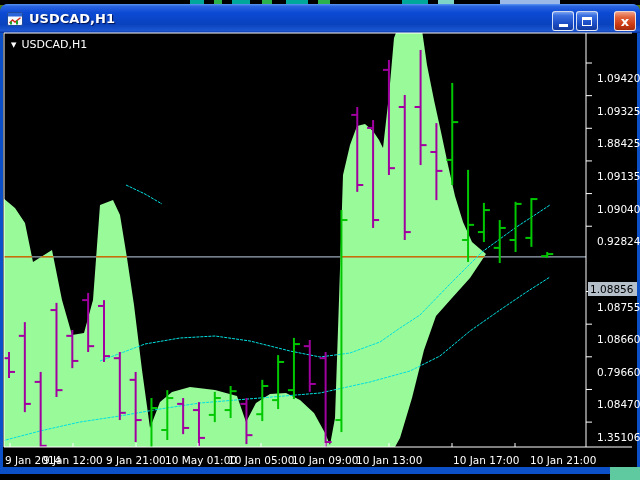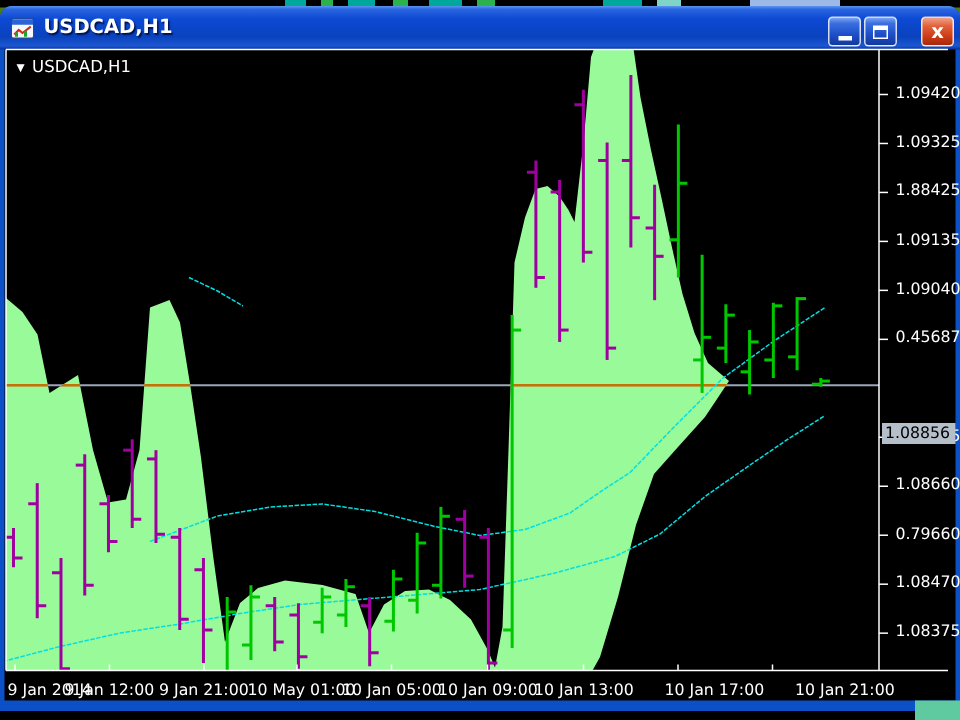--- a/index.html
+++ b/index.html
@@ -27,21 +27,21 @@
   #btn-close{right:4px;background:linear-gradient(180deg,#f0a088 0%,#e0613a 30%,#cc3a14 70%,#a32a0c 100%);}
   .glyph-min{width:9px;height:3px;background:#fff;margin-top:9px;}
   .glyph-max{width:10px;height:9px;box-sizing:border-box;border:1px solid #fff;border-top:3px solid #fff;}
   .glyph-close{color:#fff;font-size:13px;font-weight:bold;line-height:1;font-family:"DejaVu Sans",sans-serif;}
   
   #chart-body{position:absolute;left:3px;top:29px;width:634px;height:434px;background:#000;}
   #plot-svg{position:absolute;left:-3px;top:-33px;} 
   #chart-label{position:absolute;left:8px;top:5px;color:#fff;font-size:11px;
                display:flex;align-items:center;gap:5px;}
   #chart-label .tri{font-size:7px;color:#fff;}
-  #price-axis{position:absolute;right:2px;top:0;width:46px;height:420px;text-align:center;}
+  #price-axis{position:absolute;right:2px;top:16px;width:46px;height:420px;text-align:center;}
   .ptick{position:absolute;left:8px;color:#fff;font-size:10.5px;white-space:nowrap;}
   #cur-price-label{position:absolute;left:585px;top:249px;width:47px;height:14px;
                    background:#b5bfc9;color:#000;font-size:10.5px;line-height:14px;
                    padding-left:2px;font-family:"DejaVu Sans",sans-serif;}
   #time-axis{position:absolute;left:0;top:419px;width:634px;height:15px;}
   .ttick{position:absolute;top:2px;color:#fff;font-size:10.5px;white-space:nowrap;}
   #bottom-strip{position:absolute;left:0;top:474px;width:640px;height:6px;background:#000;}
   #corner-patch{position:absolute;right:0;top:467px;width:30px;height:13px;background:#5fc9a0;}
 </style>
 </head>
@@ -306,37 +306,37 @@
       <div id="chart-label">
         <span class="tri">▼</span>
         <span>USDCAD,H1</span>
       </div>
       <div id="price-axis">
           <span class="ptick" style="top: 23px;">1.09420</span>
           <span class="ptick" style="top: 55.6458px;">1.09325</span>
           <span class="ptick" style="top: 88.2916px;">1.88425</span>
           <span class="ptick" style="top: 120.937px;">1.09135</span>
           <span class="ptick" style="top: 153.583px;">1.09040</span>
-          <span class="ptick" style="top: 186.229px;">0.45687</span>
+          <span class="ptick" style="top: 186.229px;">0.92824</span>
           <span class="ptick" style="top: 251.521px;">1.08755</span>
           <span class="ptick" style="top: 284.166px;">1.08660</span>
           <span class="ptick" style="top: 316.812px;">0.79660</span>
           <span class="ptick" style="top: 349.458px;">1.08470</span>
-          <span class="ptick" style="top: 382.104px;">1.08375</span>
+          <span class="ptick" style="top: 382.104px;">1.35106</span>
         </div>
       <div id="cur-price-label">1.08856</div>
       <div id="time-axis">
           <span class="ttick" style="left: 2px;">9 Jan 2014</span>
           <span class="ttick" style="left: 40px;">9 Jan 12:00</span>
           <span class="ttick" style="left: 103px;">9 Jan 21:00</span>
           <span class="ttick" style="left: 162px;">10 May 01:00</span>
           <span class="ttick" style="left: 225px;">10 Jan 05:00</span>
           <span class="ttick" style="left: 289px;">10 Jan 09:00</span>
           <span class="ttick" style="left: 353px;">10 Jan 13:00</span>
-          <span class="ttick" style="left: 418px; padding-left: 22px;">10 Jan 17:00</span>
+          <span class="ttick" style="left: 428px; padding-left: 22px;">10 Jan 17:00</span>
           <span class="ttick" style="left: 479px; padding-left: 48px;">10 Jan 21:00</span>
         </div>
     </div>
 
   </div>
 
   <div id="bottom-strip"></div>
   <div id="corner-patch"></div>
 
 </div>

